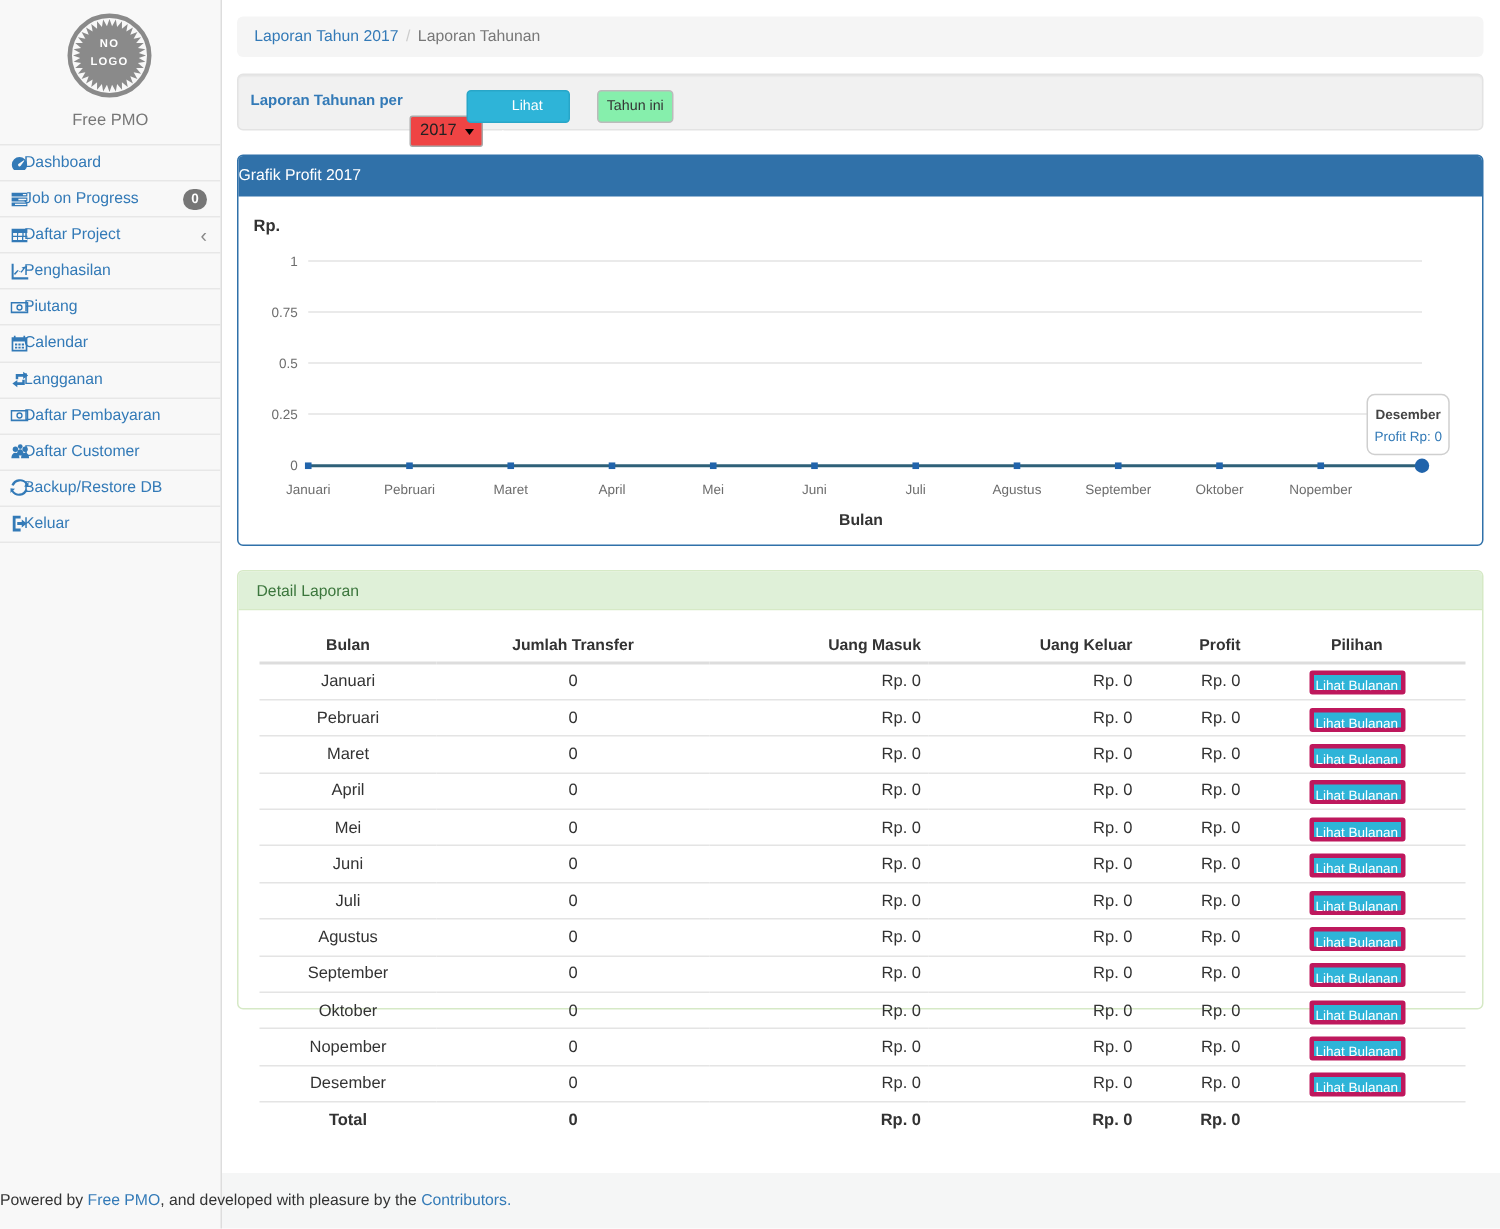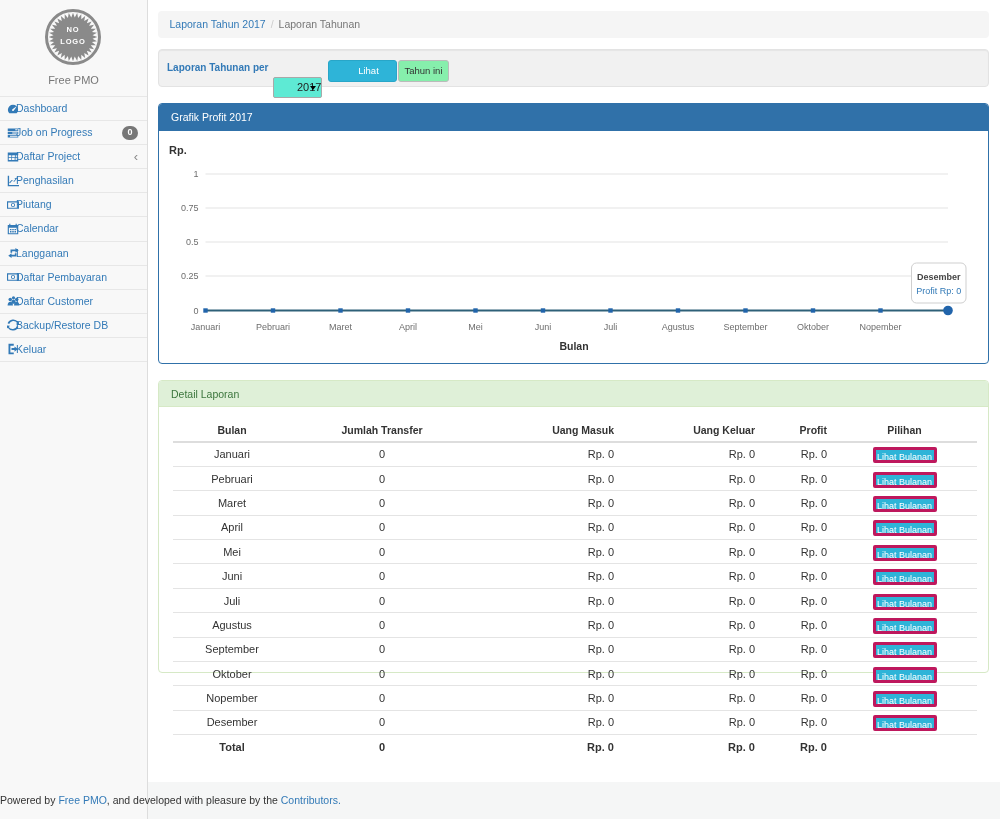--- a/index.html
+++ b/index.html
@@ -42,40 +42,40 @@
 }
 #crumb .sep { color:#ccc; padding:0 5px; }
 #well {
   position:absolute; left:10px; top:49px; width:831px; height:38px;
   background:#f1f1f1; border:1px solid #e3e3e3; border-radius:4px;
   box-shadow:inset 0 1px 1px rgba(0,0,0,.05);
 }
 #well .lbl { position:absolute; left:8px; top:0; line-height:36px; font-size:10px; font-weight:bold; color:#337ab7; }
 #sel {
   position:absolute; left:114px; top:10.5px; width:49px; height:21px;
-  font-size:11px; color:#222; line-height:19px; padding-left:23px;
-  border:1px solid #a9a9a9; background:#5eead4; border-radius:2px;margin-top:16px;
+  font-size:11px; color:#222; line-height:19px; padding-left:6px;
+  border:1px solid #a9a9a9; background:#ef4444; border-radius:2px;margin-top:16px;
 }
 #sel:after {
   content:""; position:absolute; right:5px; top:8px; width:0; height:0;
   border-left:3.5px solid transparent; border-right:3.5px solid transparent;
   border-top:4px solid #000;
 }
 .btn {
   position:absolute; top:10px; height:22px; border-radius:3px; font-size:9.5px;
   font-family:"Liberation Sans", sans-serif; text-align:center; line-height:20px;
   display:inline-block; cursor:default;
 }
-#btn-lihat { left:169px; width:69px; background:#2eb4d8; border:1px solid #28a6c8; color:#fff;padding-left:12px; }
+#btn-lihat { left:152px; width:69px; background:#2eb4d8; border:1px solid #28a6c8; color:#fff;padding-left:12px; }
 #btn-tahun { left:239px; width:51px; background:#86efac; border:1px solid #bbb; color:#333; }
 .panel { position:absolute; left:10px; width:831px; border-radius:4px; }
 #panel1 { top:103px; height:261px; border:1px solid #3071a9; }
 #panel1 .hd {
   height:27px; background:#3071a9; color:#fff; font-size:10.5px; line-height:27px;
-  padding-left:12px; border-radius:3px 3px 0 0;
+  border-radius:3px 3px 0 0;
 }
 #panel2 { top:380px; height:293px; border:1px solid #d6e9c6; }
 #panel2 .hd {
   height:26px; background:#dff0d8; color:#3c763d; font-size:10.5px; line-height:26px;
   padding-left:12px; border-radius:3px 3px 0 0; border-bottom:1px solid #d6e9c6;
 }
 #tbl {
   margin:10px 0 0 14px; border-collapse:collapse; table-layout:fixed;
   width:804px; font-size:11px; color:#333;
 }

